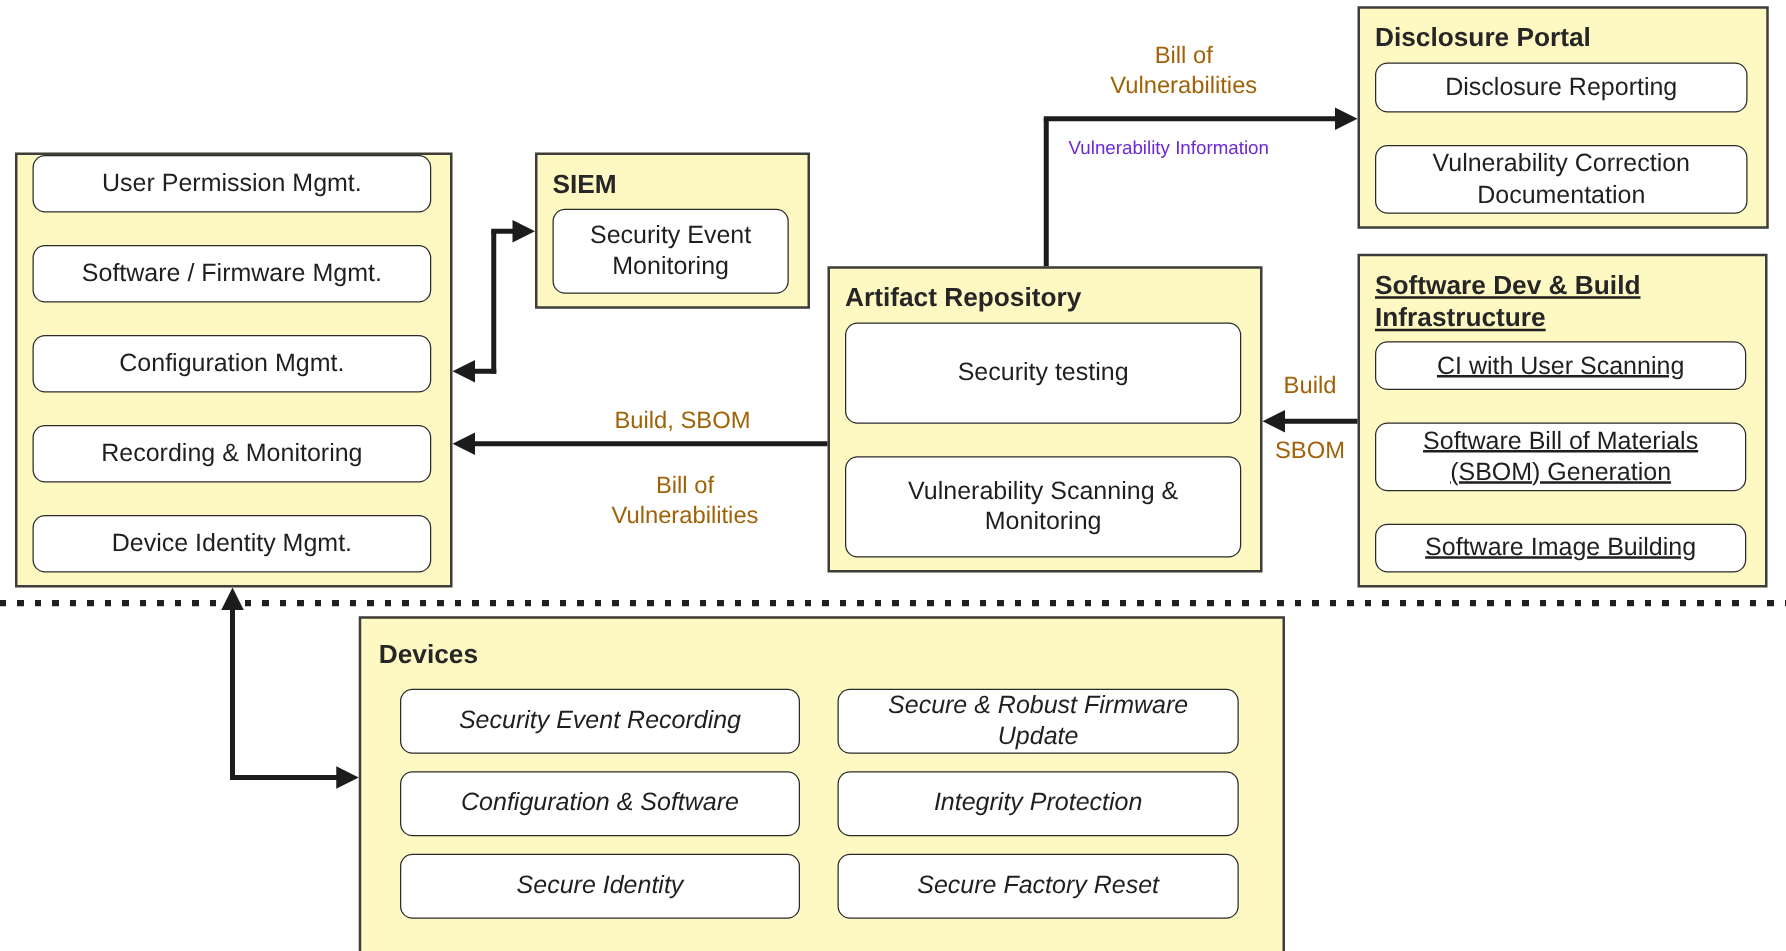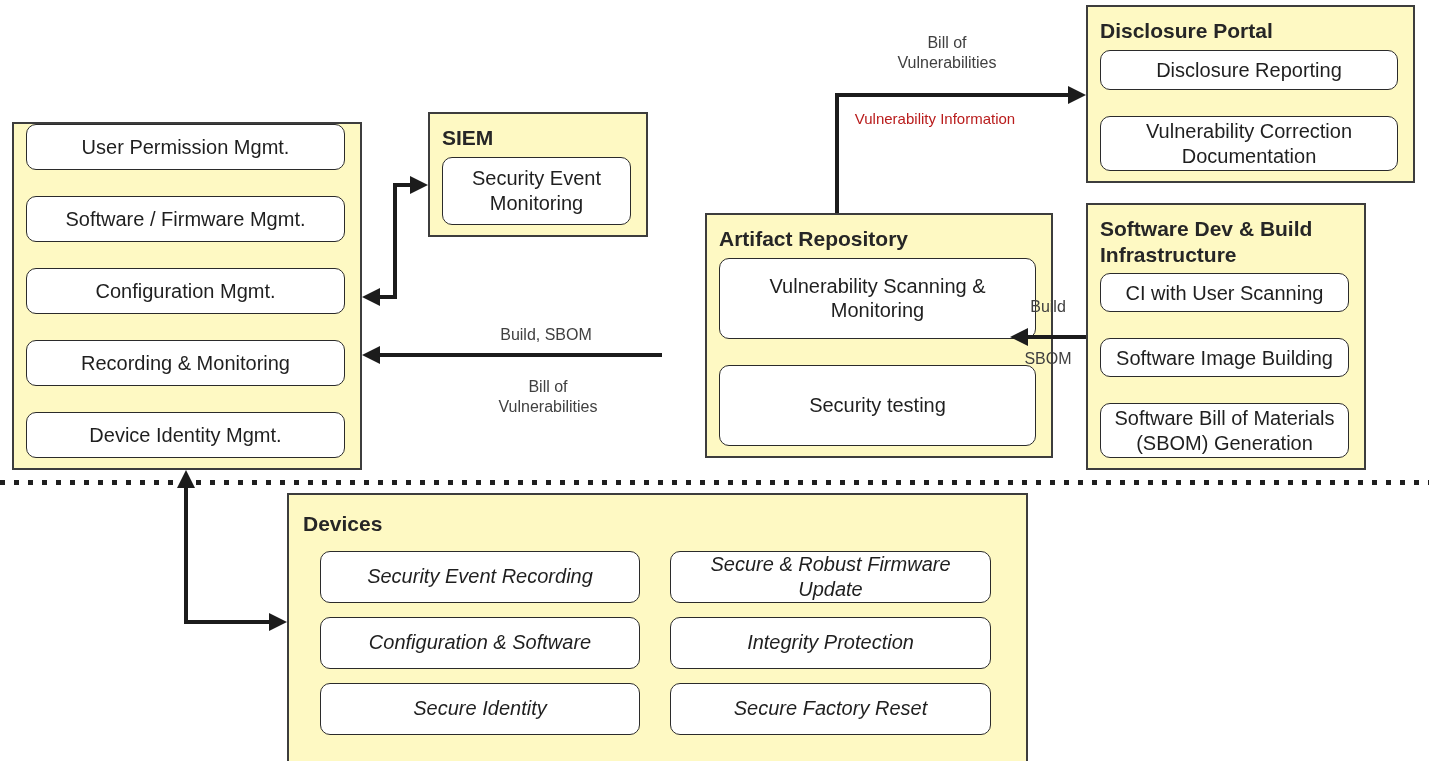--- a/index.html
+++ b/index.html
@@ -52,26 +52,26 @@
     display: grid;
     grid-template-columns: 320px 321px;
     gap: 14px 30px;
     padding: 8px 0 0 31px;
     font-style: italic;
   }
   .devices-grid .item { flex: none; height: 52px; }
   .edge-label {
     position: absolute;
     text-align: center;
-    font-size: 16px;
+    font-size: 19px;
     line-height: 1.25;
     white-space: pre-line;
-    color: #404040;
+    color: #a16207;
   }
-  .edge-label.small { font-size: 15px; color: #b91c1c; }
+  .edge-label.small { font-size: 15px; color: #6d28d9; }
   .arrow-line { position: absolute; background: #1c1c1c; }
   .arrow-head { position: absolute; width: 0; height: 0; }
   .arrow-head.right {
     border-top: 9px solid transparent;
     border-bottom: 9px solid transparent;
     border-left: 18px solid #1c1c1c;
   }
   .arrow-head.left {
     border-top: 9px solid transparent;
     border-bottom: 9px solid transparent;
@@ -97,49 +97,49 @@
   <div class="group" style="left:12px; top:122px; width:350px; height:348px;">
     <div class="group-items">
       <div class="item">User Permission Mgmt.</div>
       <div class="item">Software / Firmware Mgmt.</div>
       <div class="item">Configuration Mgmt.</div>
       <div class="item">Recording &amp; Monitoring</div>
       <div class="item">Device Identity Mgmt.</div>
     </div>
   </div>
 
-  <div class="group" style="left:428px; top:112px; width:220px; height:125px;">
+  <div class="group" style="left:428px; top:122px; width:220px; height:125px;">
     <div class="group-title">SIEM</div>
     <div class="group-items">
       <div class="item">Security Event Monitoring</div>
     </div>
   </div>
 
-  <div class="group" style="left:662px; top:213px; width:348px; height:245px;margin-left:43px;">
+  <div class="group" style="left:662px; top:213px; width:348px; height:245px;">
     <div class="group-title">Artifact Repository</div>
     <div class="group-items">
+      <div class="item">Security testing</div>
       <div class="item">Vulnerability Scanning &amp; Monitoring</div>
-      <div class="item">Security testing</div>
     </div>
   </div>
 
   <div class="group" style="left:1086px; top:5px; width:329px; height:178px;">
     <div class="group-title">Disclosure Portal</div>
     <div class="group-items">
       <div class="item">Disclosure Reporting</div>
       <div class="item">Vulnerability Correction Documentation</div>
     </div>
   </div>
 
-  <div class="group" style="left:1086px; top:203px; width:280px; height:267px;">
+  <div class="group" style="left:1086px; top:203px; width:328px; height:267px;text-decoration:underline;">
     <div class="group-title">Software Dev &amp; Build Infrastructure</div>
     <div class="group-items">
       <div class="item">CI with User Scanning</div>
+      <div class="item">Software Bill of Materials (SBOM) Generation</div>
       <div class="item">Software Image Building</div>
-      <div class="item">Software Bill of Materials (SBOM) Generation</div>
     </div>
   </div>
 
   <div class="group" style="left:287px; top:493px; width:741px; height:312px;">
     <div class="group-title" style="padding-top:16px; padding-left:14px;">Devices</div>
     <div class="devices-grid">
       <div class="item">Security Event Recording</div>
       <div class="item">Secure &amp; Robust Firmware Update</div>
       <div class="item">Configuration &amp; Software</div>
       <div class="item">Integrity Protection</div>

